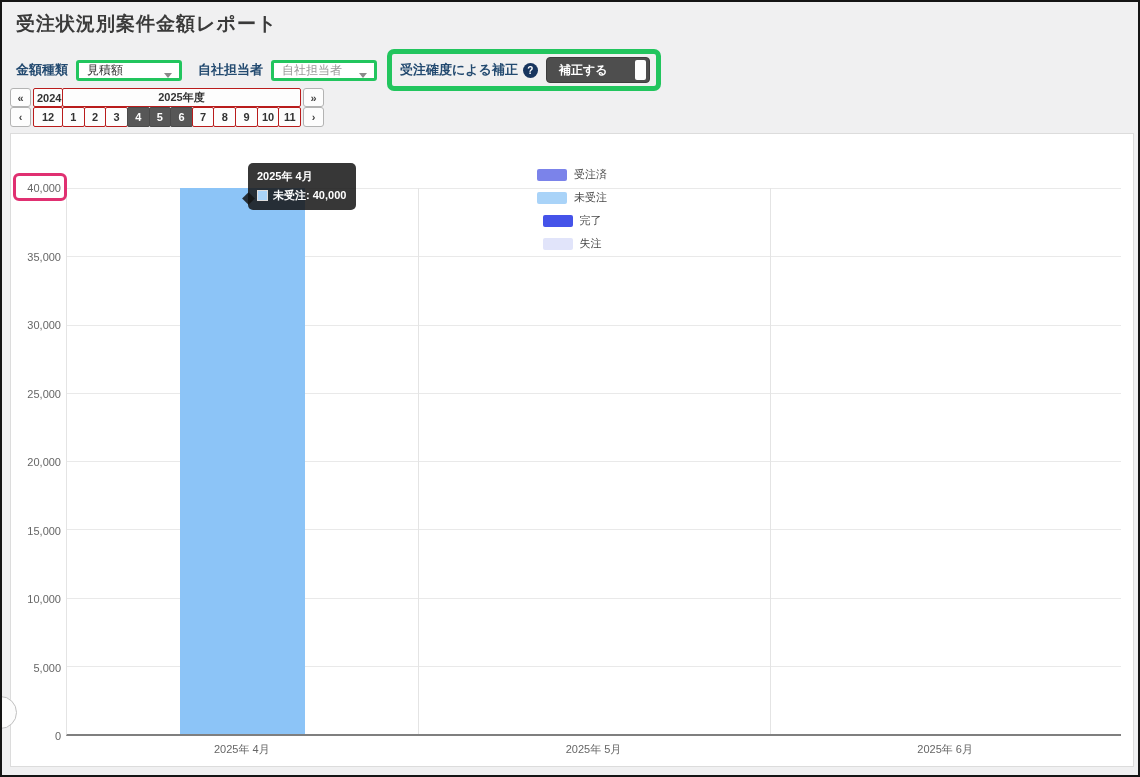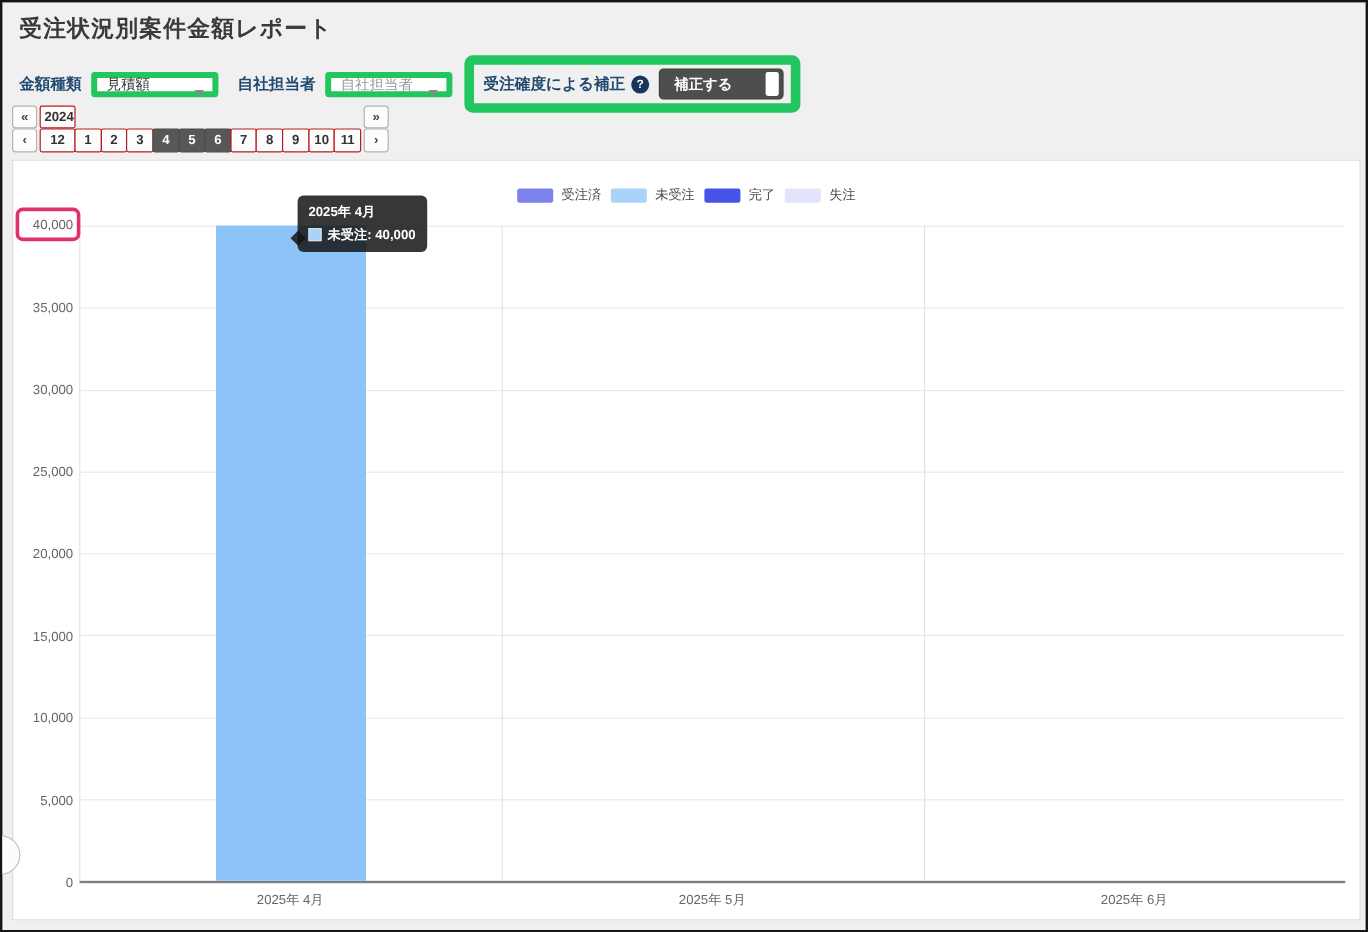--- a/index.html
+++ b/index.html
@@ -14,34 +14,34 @@
     position: absolute; left: 14px; top: 9px;
     font-size: 19px; font-weight: bold; color: #3a3a3a; letter-spacing: 1px;
   }
   .filter-row {
     position: absolute; left: 14px; top: 51px; height: 34px;
     display: flex; align-items: center;
   }
   .f-label { font-size: 13px; font-weight: bold; color: #234a70; white-space: nowrap; }
   .select {
     position: relative; width: 106px; height: 21px; margin-left: 8px;
-    background: #fff; border: 5px solid #22c55e; border-radius: 3px;
+    background: #fff; border: 3px solid #22c55e; border-radius: 3px;
     display: flex; align-items: center; padding: 0 18px 0 8px;
     font-size: 12px; color: #333; cursor: pointer;
   }
   .select.placeholder { color: #9a9a9a; }
   .select .caret {
     position: absolute; right: 7px; top: 10px; width: 0; height: 0;
     border-left: 4px solid transparent; border-right: 4px solid transparent;
     border-top: 5px solid #8a8a8a;
   }
   .gap { width: 16px; }
   .pink-group {
     margin-left: 10px; display: flex; align-items: center;
-    border: 8px solid #22c55e; border-radius: 7px; padding: 3px 6px 3px 8px;
+    border: 5px solid #22c55e; border-radius: 7px; padding: 3px 6px 3px 8px;
     background: transparent;
   }
   .help-icon {
     width: 15px; height: 15px; border-radius: 50%; background: #17355e;
     color: #fff; font-size: 10px; font-weight: bold; display: flex;
     align-items: center; justify-content: center; margin-left: 5px; cursor: pointer;
   }
   .toggle {
     position: relative; margin-left: 8px; width: 104px; height: 26px;
     background: #4e4e4e; border: 1px solid #3d3d3d; border-radius: 4px;
@@ -77,22 +77,22 @@
   .ycell.narrow { flex: 0 0 30px; justify-content: flex-start; padding-left: 3px; }
   .ycell.wide { flex: 1; }
   .cal-row.years { margin-bottom: 0; }
   .cal-row.months { margin-top: 0; }
   
   .panel {
     position: absolute; left: 8px; top: 131px; width: 1124px; height: 634px;
     background: #fff; border: 1px solid #dcdcdc;
   }
   .legend {
-    position: absolute; left: 0; right: 0; top: 21px;
-    display: flex; justify-content: center; align-items: center; gap: 8px;
+    position: absolute; left: 0; right: 0; top: 33px;
+    display: flex; justify-content: center; align-items: center; gap: 8px; flex-direction: column;
   }
   .legend-item { display: flex; align-items: center; gap: 7px; cursor: pointer; }
   .legend-item .swatch { width: 30px; height: 12px; border-radius: 2px; }
   .legend-item .l-txt { font-size: 11px; color: #4a4a4a; }
   .plot {
     position: absolute; left: 55px; top: 54px; width: 1055px; height: 548px;
     border-left: 1px solid #e4e4e4; border-bottom: 2px solid #7f7f7f;
   }
   .hgrid { position: absolute; left: 0; right: 0; height: 1px; background: #e9e9e9; }
   .vgrid { position: absolute; top: 0; bottom: 0; width: 1px; background: #e4e4e4; }
@@ -159,20 +159,21 @@
         <span class="knob"></span>
       </div>
     </div>
   </div>
 
   <div class="cal">
     <div class="cal-row years">
       <div class="nav-btn">«</div>
       <div class="cells">
           <div class="ycell narrow">2024</div>
+          <div class="ycell wide">2025年度</div>
         </div>
       <div class="nav-btn">»</div>
     </div>
     <div class="cal-row months">
       <div class="nav-btn">‹</div>
       <div class="cells">
           <div class="mcell first">12</div>
           <div class="mcell">1</div>
           <div class="mcell">2</div>
           <div class="mcell">3</div>

